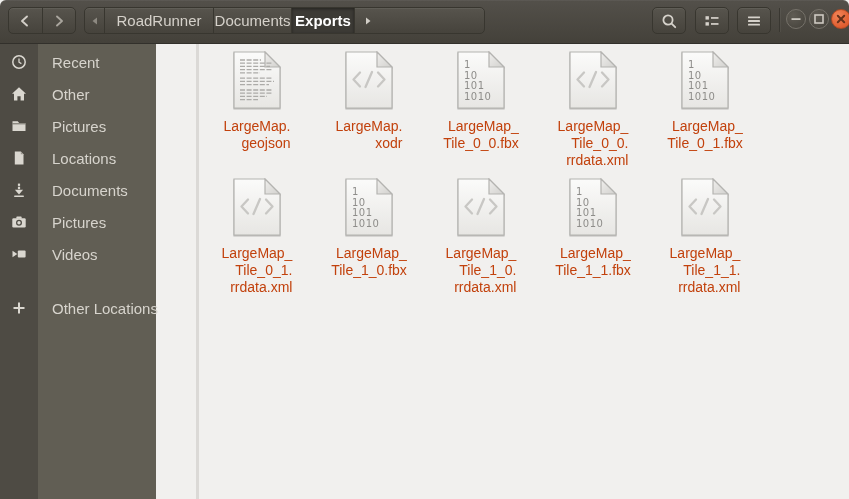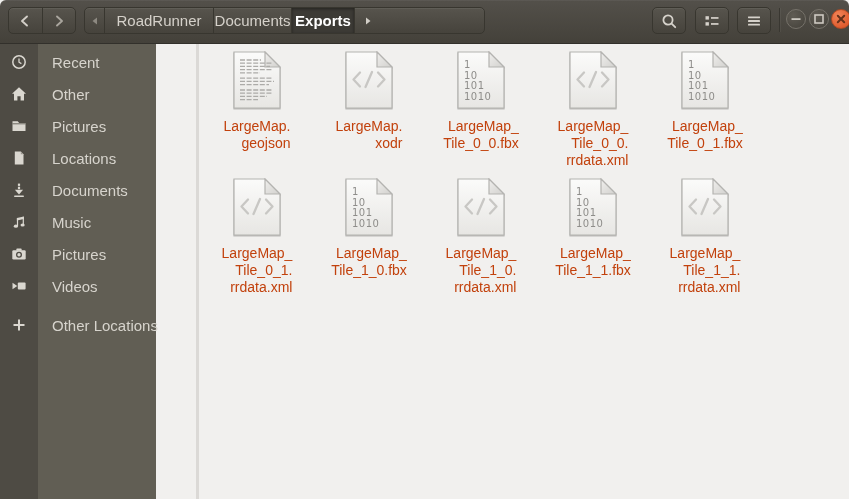--- a/index.html
+++ b/index.html
@@ -61,21 +61,21 @@
   }
   
   .sidebar{
     position:absolute;left:0;top:44px;bottom:0;width:156px;box-sizing:border-box;
     background:linear-gradient(90deg,#4e4b44 0,#4e4b44 38px,#615e54 38px);
     padding-top:2px;
   }
   .side-row{height:32px;display:flex;align-items:center;}
   .side-ico{flex:0 0 38px;display:flex;align-items:center;justify-content:center;}
   .side-label{padding-left:14px;font-size:15px;color:#d7d4cd;white-space:nowrap;}
-  .row-other{margin-top:7px;}
+  .row-other{margin-top:22px;}
   .side-sep{position:absolute;left:196px;top:44px;bottom:0;width:3px;background:#dbd9d6;}
   
   .main{position:absolute;left:199px;top:44px;right:0;bottom:0;background:#f1f0ee;}
   .files{
     position:absolute;left:2px;top:7px;
     display:grid;grid-template-columns:repeat(5,112px);grid-auto-rows:127px;
   }
   .file-item{display:flex;flex-direction:column;align-items:center;}
   .file-icon{width:48px;height:58px;margin-bottom:9px;filter:drop-shadow(0 1px .7px rgba(0,0,0,.22));}
   .file-label{
@@ -269,34 +269,20 @@
             <rect x="6.9" y="1.6" width="2.2" height="2.3"></rect>
             <rect x="6.9" y="4.7" width="2.2" height="2.5"></rect>
             <path d="M3.9 7.8 H12.1 L8 12.4 Z"></path>
             <rect x="3" y="13.4" width="10" height="1.6" rx="0.8"></rect>
           </g>
         </svg>
     </span>
     <span class="side-label">Documents</span>
   </div>
 
-  <div class="side-row">
-    <span class="side-ico">
-      <svg width="16" height="16" viewBox="0 0 16 16">
-          <g fill="#dad7d0">
-            <ellipse cx="4.9" cy="12.2" rx="2.1" ry="1.6"></ellipse>
-            <ellipse cx="11.6" cy="11" rx="2.1" ry="1.6"></ellipse>
-            <rect x="5.9" y="4" width="1.2" height="8.2"></rect>
-            <rect x="11.7" y="2.8" width="1.2" height="8.2"></rect>
-            <path d="M5.9 4 12.9 2.6 12.9 5 5.9 6.4 Z"></path>
-          </g>
-        </svg>
-    </span>
-    <span class="side-label">Music</span>
-  </div>
 
   <div class="side-row">
     <span class="side-ico">
       <svg width="16" height="16" viewBox="0 0 16 16">
           <rect x="1.3" y="4.2" width="13.4" height="9.3" rx="1.2" fill="#dad7d0"></rect>
           <rect x="5.4" y="2.6" width="5.2" height="2.2" rx="0.6" fill="#dad7d0"></rect>
           <circle cx="8" cy="8.8" r="3" fill="#4e4b44"></circle>
           <circle cx="8" cy="8.8" r="1.7" fill="#dad7d0"></circle>
         </svg>
     </span>

